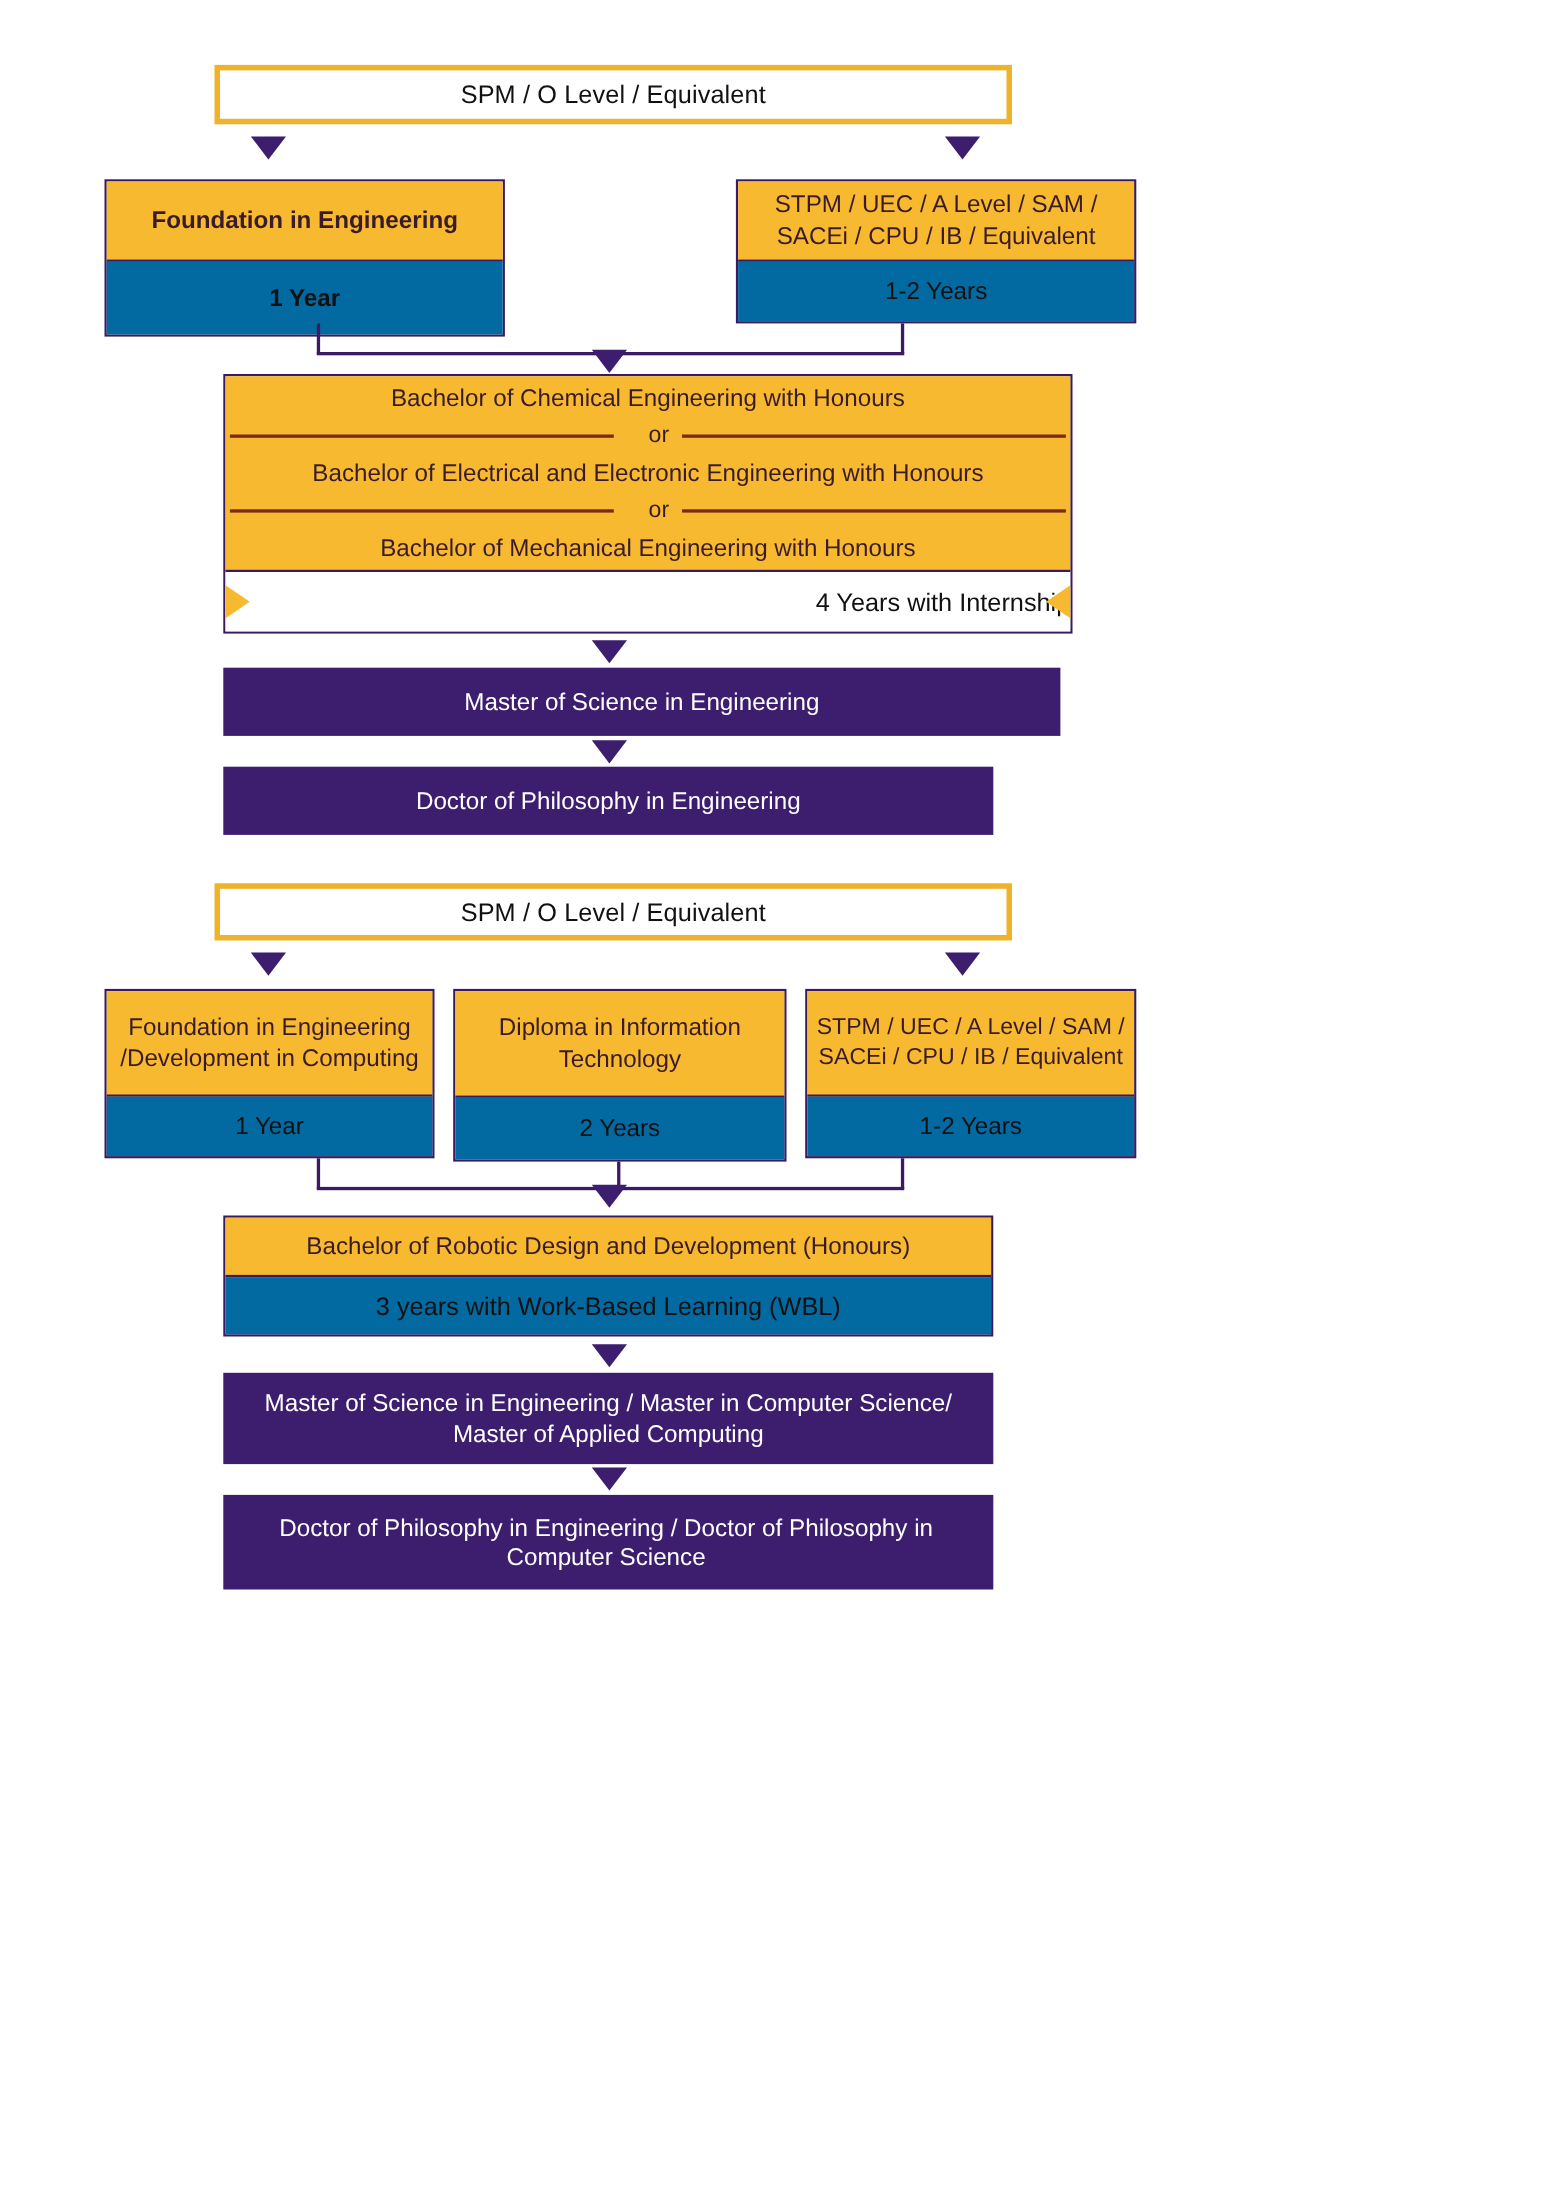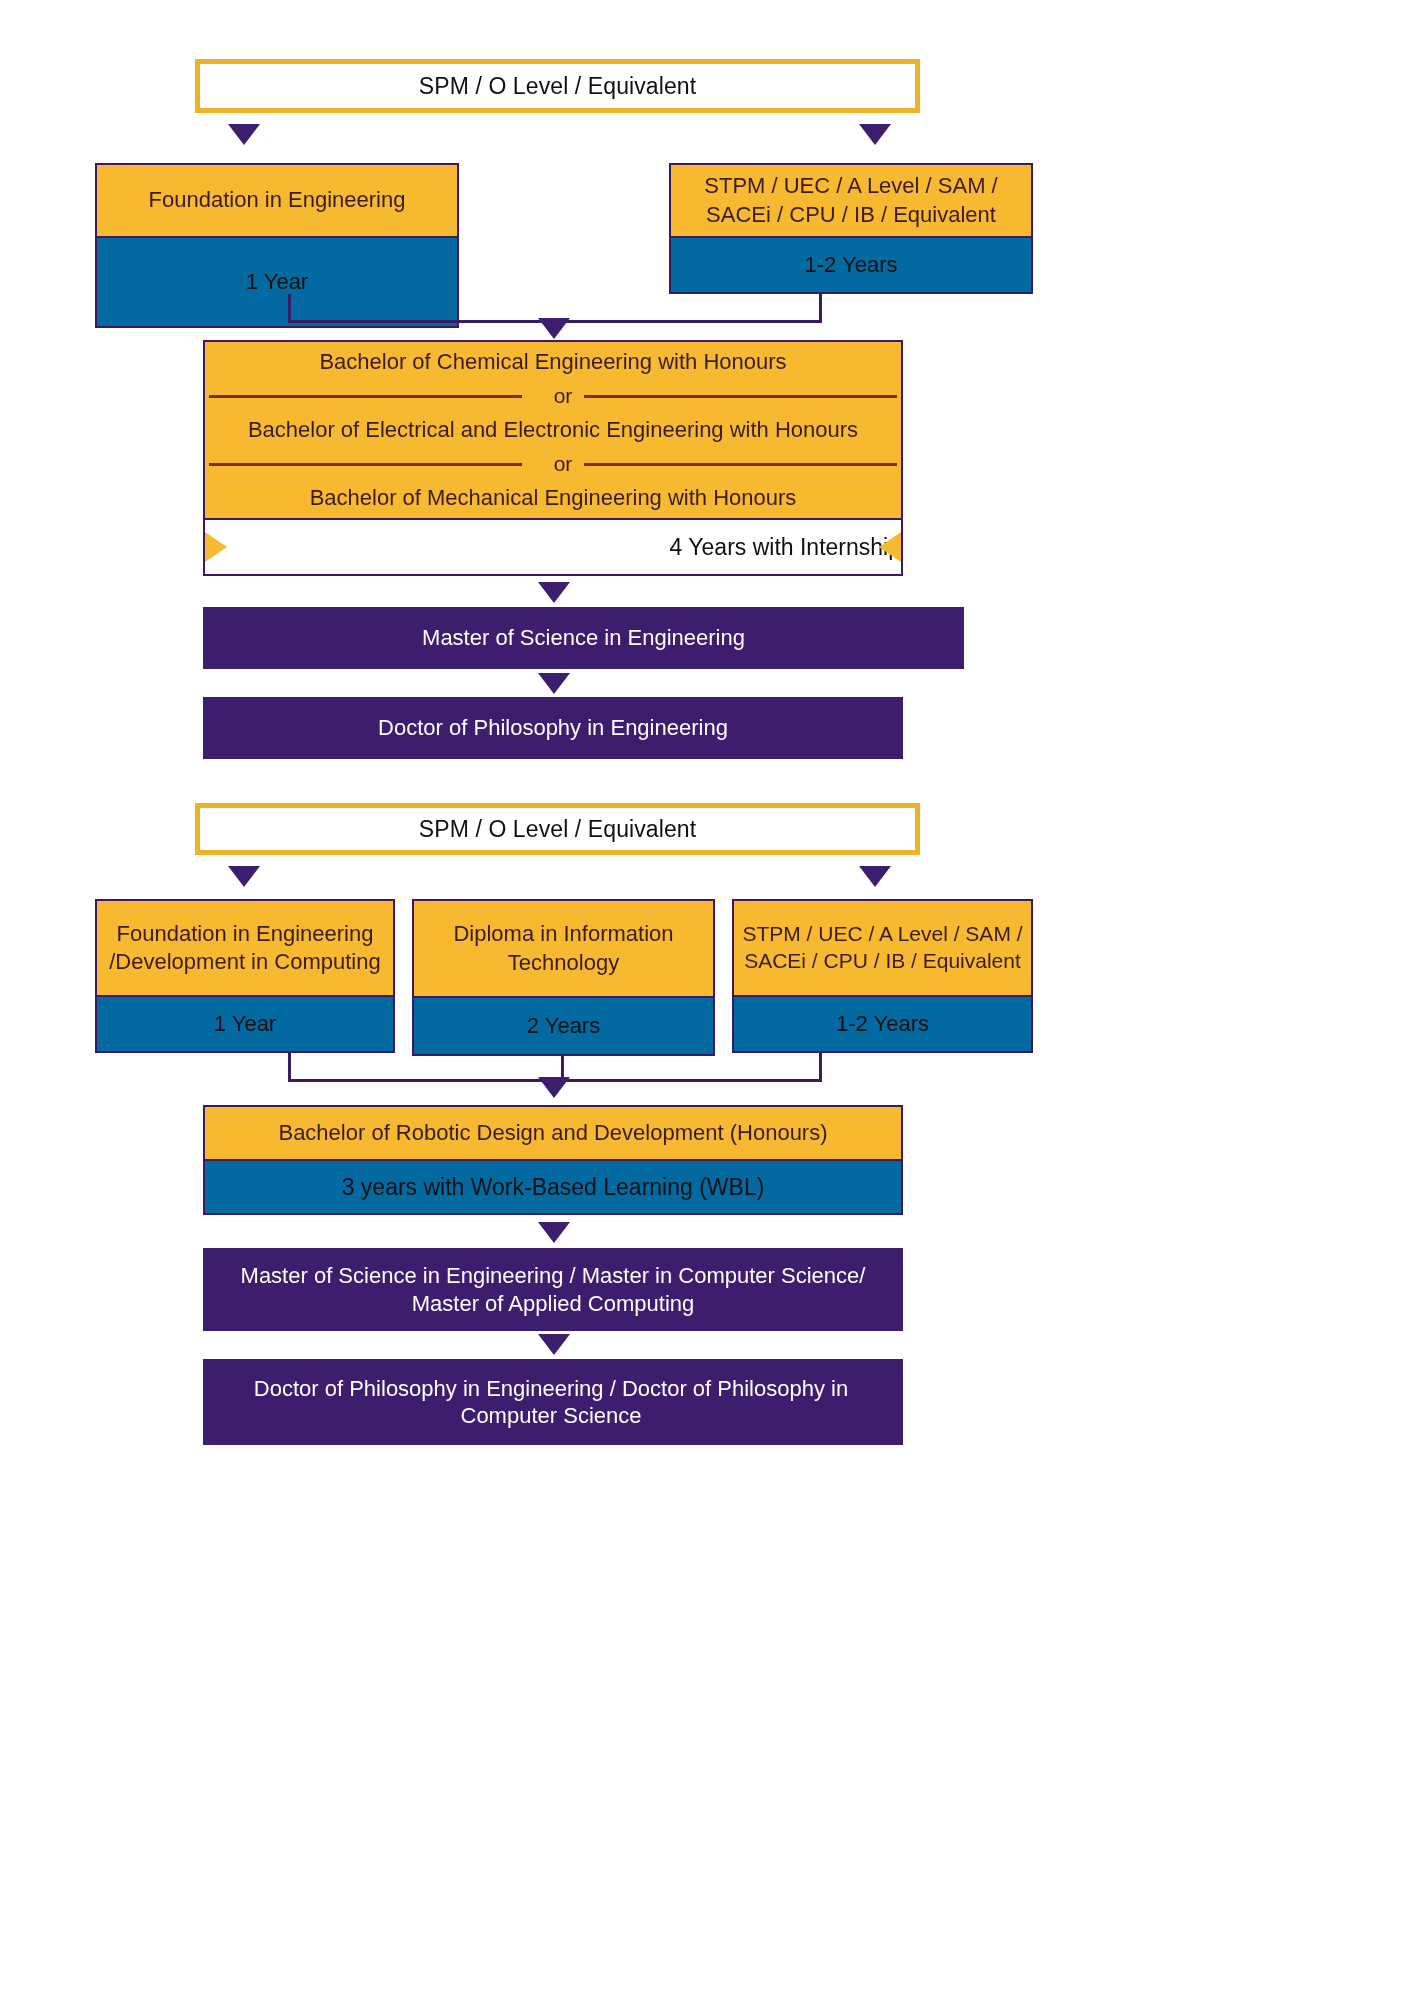--- a/index.html
+++ b/index.html
@@ -159,36 +159,36 @@
 
 <div id="canvas">
 
   <div class="abs entry-box" style="left:195px; top:59px; width:725px; height:54px;">
     <span>SPM / O Level / Equivalent</span>
   </div>
 
   <div class="abs arrow-down" style="left:228px; top:124px;"></div>
   <div class="abs arrow-down" style="left:859px; top:124px;"></div>
 
-  <div class="abs stack" style="left:95px; top:163px; width:364px; height:165px;">
+  <div class="abs stack" style="left:95px; top:163px; width:364px; height:143px;font-weight:bold;">
     <div class="head" style="height:73px;">Foundation in Engineering</div>
     <div class="dur">1 Year</div>
   </div>
 
   <div class="abs stack" style="left:669px; top:163px; width:364px; height:131px;">
     <div class="head" style="height:73px;">STPM / UEC / A Level / SAM / SACEi / CPU / IB / Equivalent</div>
     <div class="dur">1-2 Years</div>
   </div>
 
   <div class="abs vline" style="left:288px; top:294px; height:28px;"></div>
   <div class="abs vline" style="left:819px; top:294px; height:28px;"></div>
   <div class="abs hline" style="left:288px; top:320px; width:534px;"></div>
   <div class="abs arrow-down" style="left:538px; top:318px;"></div>
 
-  <div class="abs stack" style="left:203px; top:340px; width:700px; height:236px;">
+  <div class="abs stack" style="left:203px; top:340px; width:772px; height:236px;">
     <div class="deg-head" style="height:178px;">
       <div class="deg-line">Bachelor of Chemical Engineering with Honours</div>
       <div class="or-row">
         <span class="rule"></span>
         <span class="or-text">or</span>
         <span class="rule"></span>
       </div>
       <div class="deg-line">Bachelor of Electrical and Electronic Engineering with Honours</div>
       <div class="or-row">
         <span class="rule"></span>

